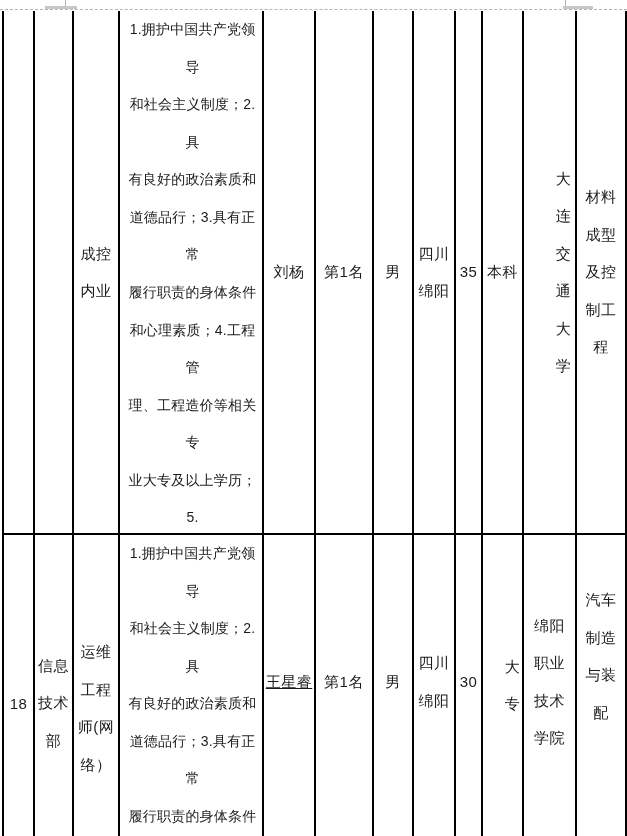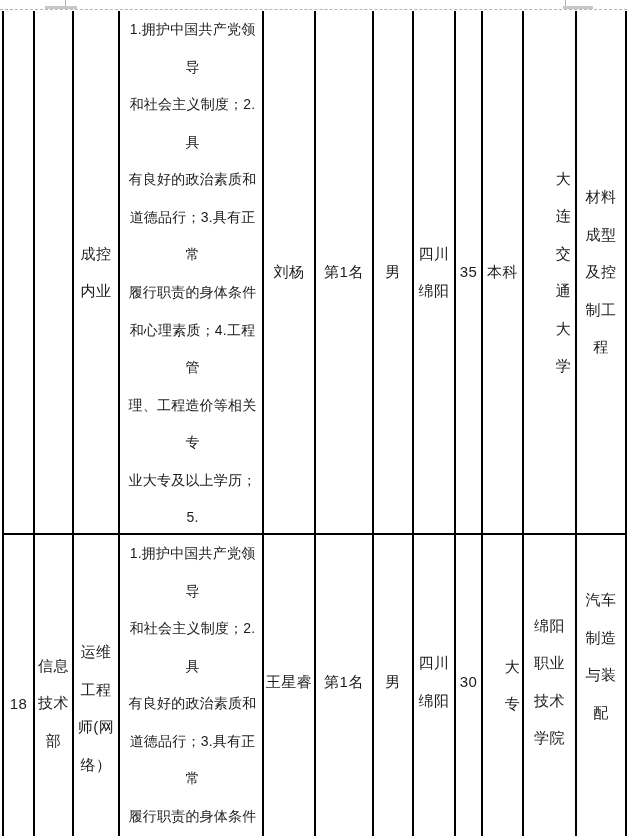--- a/index.html
+++ b/index.html
@@ -185,21 +185,21 @@
             <div class="cell-inner cell-req" style="height: 293px;">1.拥护中国共产党领导
 和社会主义制度；2.具
 有良好的政治素质和
 道德品行；3.具有正常
 履行职责的身体条件
 和心理素质;4.计算机、
 信息技术等相关专业
 大专及以上学历；5.熟</div>
           </td>
           <td>
-            <div class="cell-inner cell-center" style="height: 293px;">王星睿</div>
+            <div class="cell-inner cell-center" style="height: 293px; text-decoration: underline;">王星睿</div>
           </td>
           <td>
             <div class="cell-inner cell-center" style="height: 293px;">第1名</div>
           </td>
           <td>
             <div class="cell-inner cell-center" style="height: 293px;">男</div>
           </td>
           <td>
             <div class="cell-inner cell-center" style="height: 293px;">四川
 绵阳</div>

